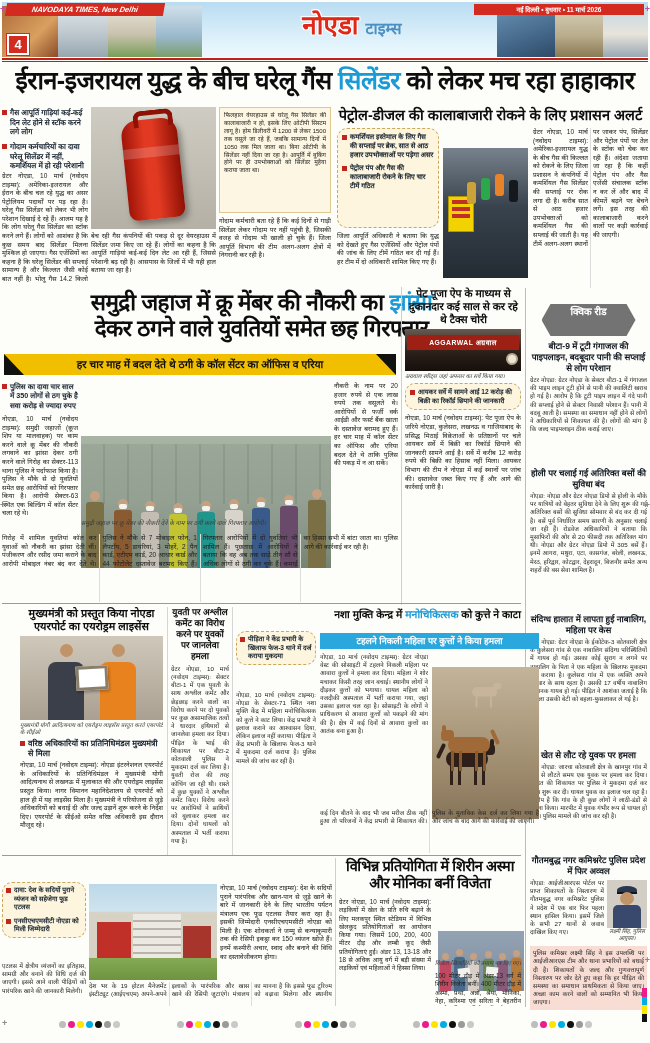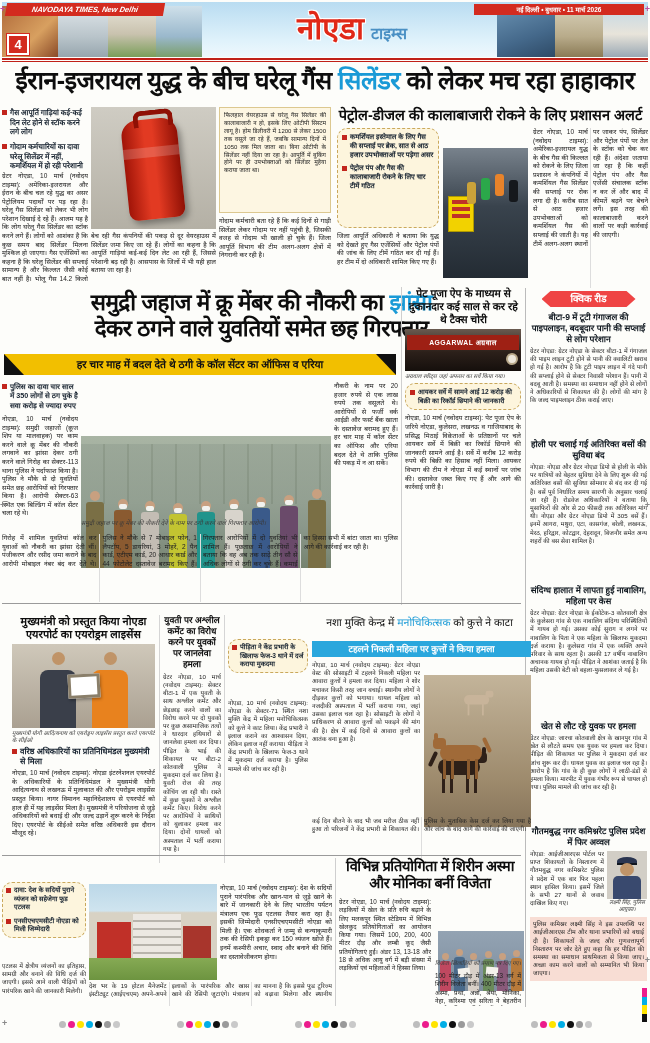--- a/index.html
+++ b/index.html
@@ -30,21 +30,21 @@
   .collage { position:absolute; top:4px; height:51px; display:flex; overflow:hidden; }
   .collage div { height:100%; }
   #ribbon-left { position:absolute; left:4px; top:1px; width:158px; height:13px; background:#d32b1f;
     transform:skewX(-10deg); color:#fff; font-size:7.5px; font-weight:bold; font-style:italic;
     line-height:13px; text-align:center; }
   #page-num { position:absolute; left:5px; top:32px; width:22px; height:21px; background:#d32b1f;
     border:2px solid #fff; outline:1px solid #d32b1f; color:#fff; font-size:13px; font-weight:bold;
     text-align:center; line-height:17px; }
   #nameplate { position:absolute; left:205px; top:4px; width:290px; height:48px;
     display:flex; align-items:baseline; justify-content:center; gap:7px; }
-  .np1 { font-size:31px; font-weight:900; color:#e02818;
+  .np1 { font-size:26px; font-weight:900; color:#e02818;
     text-shadow:1px 1px 0 #fff,-1px -1px 0 #fff,1px -1px 0 #fff,-1px 1px 0 #fff; }
   .np2 { font-size:31px; font-weight:900; color:#1e63ae;
     text-shadow:1px 1px 0 #fff,-1px -1px 0 #fff,1px -1px 0 #fff,-1px 1px 0 #fff; }
   .np3 { font-size:16px; font-weight:bold; color:#4a90c4; }
   #ribbon-right { position:absolute; right:4px; top:2px; width:170px; height:11px; background:#d32b1f;
     color:#fff; font-size:6.5px; font-weight:bold; text-align:center; line-height:11px; }
   #rule-top { left:2px; top:58px; width:646px; height:4px;
     border-top:2px solid #c02018; border-bottom:1px solid #c02018; }
 
   
@@ -101,46 +101,46 @@
     border-left:1px solid #cfcfcf; padding-left:3px; }
   #pp-headline { font-size:10.5px; font-weight:900; text-align:center; line-height:1.25; color:#0d0d0d; }
   #agg-photo { background:linear-gradient(180deg,#6a5a50 0%,#2c201a 55%,#150f0c 100%); }
   .agg-band { position:absolute; top:6px; left:2px; right:2px; height:15px; background:#9e2014;
     color:#fff; font-size:6.8px; font-weight:bold; text-align:center; line-height:15px; letter-spacing:.5px; }
   .agg-logo { position:absolute; right:3px; top:24px; width:12px; height:12px; border-radius:50%;
     background:#ece6da; border:2px solid #b8a88a; }
 
   
   #quickread { left:525px; top:288px; width:123px; height:719px; border-left:1px solid #bbb; padding:0 1px 0 4px; }
-  #qr-badge { width:94px; height:16px; margin:3px auto 5px; background:#ef4444; color:#fff;
+  #qr-badge { width:94px; height:32px; margin:16px auto 5px; background:#737373; color:#fff;
     font-size:10px; font-weight:800; text-align:center; line-height:16px;
     clip-path:polygon(9px 0,calc(100% - 9px) 0,100% 50%,calc(100% - 9px) 100%,9px 100%,0 50%); }
   .qr-head { font-size:8.6px; font-weight:800; line-height:1.28; text-align:center; color:#101820; margin:4px 0 2px; }
   .qr-body { font-size:6.2px; }
   #officer-float { float:right; width:40px; margin:1px 0 2px 3px; }
   #officer-photo { width:40px; height:48px; position:relative; overflow:hidden; background:#d2cec6; }
   .off-head { position:absolute; left:13px; top:12px; width:14px; height:13px; border-radius:50%; background:#c09468; }
   .off-cap { position:absolute; left:10px; top:6px; width:20px; height:8px; border-radius:50% 50% 0 0; background:#2a3550; border-bottom:2px solid #101620; }
   .off-torso { position:absolute; left:6px; top:25px; width:28px; height:23px; border-radius:5px 5px 0 0; background:#39496e; }
   #qr-pink { background:#f8ddd4; padding:3px 3px; margin-top:3px; }
 
   
-  #sec3 { left:12px; top:605px; width:519px; height:252px;margin-top:8px; }
+  #sec3 { left:20px; top:605px; width:519px; height:252px; }
   .colhead { font-weight:800; text-align:center; color:#0d0d0d; }
   #cm-zone { position:absolute; left:0; top:2px; width:143px; height:248px; }
   #cm-photo { background:linear-gradient(180deg,#cfc8ba,#aaa091); }
   .cm-fig { position:absolute; bottom:0; width:36px; height:58px; border-radius:8px 8px 0 0; }
   .cm-head { position:absolute; width:13px; height:13px; border-radius:50%; background:#c09468; }
   .cm-frame { position:absolute; left:56px; top:30px; width:32px; height:24px; background:#fff;
     border:3px solid #8a7f6a; transform:rotate(-3deg); box-shadow:1px 2px 3px rgba(0,0,0,.3); }
   #cm-sub { display:flex; font-size:8px; font-weight:800; color:#16222f; line-height:1.25; margin:3px 0 2px; }
   #har-zone { position:absolute; left:147px; top:2px; width:66px; height:248px;
     border-left:1px solid #d5d5d5; border-right:1px solid #d5d5d5; padding:0 3px; }
   #dog-zone { position:absolute; left:216px; top:2px; width:303px; height:248px; }
-  #dog-headline { margin-left:80px; width:223px; font-size:10.5px; font-weight:400; text-align:center; color:#0d0d0d; }
+  #dog-headline { margin-left:80px; width:223px; font-size:10.5px; font-weight:700; text-align:center; color:#0d0d0d; }
   #dog-strip { position:absolute; left:84px; top:26px; width:219px; height:16px; background:#2aa7dd;
     color:#fff; font-size:9px; font-weight:800; text-align:center; line-height:16px; }
   #dog-photo { background:linear-gradient(180deg,#c3b49a 0%,#9d8a6c 70%,#86745a 100%); }
   .dog { position:absolute; }
   .dog .bodyp { position:absolute; left:0; top:0; width:42px; height:16px; border-radius:8px; }
   .dog .headp { position:absolute; left:36px; top:-7px; width:13px; height:11px; border-radius:4px; }
   .dog .earp { position:absolute; left:44px; top:-12px; width:4px; height:7px; border-radius:2px; }
   .dog .leg { position:absolute; top:14px; width:3px; height:20px; }
   .dog .tail { position:absolute; left:-7px; top:-8px; width:4px; height:16px; border-radius:3px; transform:rotate(25deg); }
 
@@ -189,21 +189,21 @@
     </div>
     <div id="ribbon-right">नई दिल्ली • बुधवार • 11 मार्च 2026</div>
   </div>
   <div id="rule-top" class="abs"></div>
 
   <div id="lead-headline" class="abs">
     <span>ईरान-इजरायल युद्ध के बीच घरेलू गैंस </span><span class="hl">सिलेंडर</span><span> को लेकर मच रहा हाहाकार</span>
   </div>
 
   <div id="sec1" class="abs">
-    <div class="abs" style="left:0;top:8px;width:86px;font-family:Liberation Serif, serif;">
+    <div class="abs" style="left:0;top:8px;width:86px;">
       <div class="bullet-item">
           <i class="sq"></i>
           <span>गैस आपूर्ति गाड़ियां कई-कई दिन लेट होने से स्टॉक करने लगे लोग</span>
         </div>
       <div class="bullet-item">
           <i class="sq"></i>
           <span>गोदाम कर्मचारियों का दावा घरेलू सिलेंडर में नहीं, कमर्शियल में हो रही परेशानी</span>
         </div>
     </div>
     <div class="abs body-txt" style="left:0;top:72px;width:86px;height:112px;">ग्रेटर नोएडा, 10 मार्च (नवोदय टाइम्स): अमेरिका-इजरायल और ईरान के बीच चल रहे युद्ध का असर पेट्रोलियम पदार्थों पर पड़ रहा है। घरेलू गैस सिलेंडर को लेकर भी लोग परेशान दिखाई दे रहे हैं। आलम यह है कि लोग घरेलू गैस सिलेंडर का स्टॉक करने लगे हैं। लोगों को आशंका है कि कुछ समय बाद सिलेंडर मिलना मुश्किल हो जाएगा। गैस एजेंसियों का कहना है कि घरेलू सिलेंडर की सप्लाई सामान्य है और किल्लत जैसी कोई बात नहीं है। भोलू गैस 14.2 किलो वाले सिलेंडर के दाम 60 रुपये बढ़ाकर लिए जाने की शिकायतें भी पहुंची हैं।</div>

